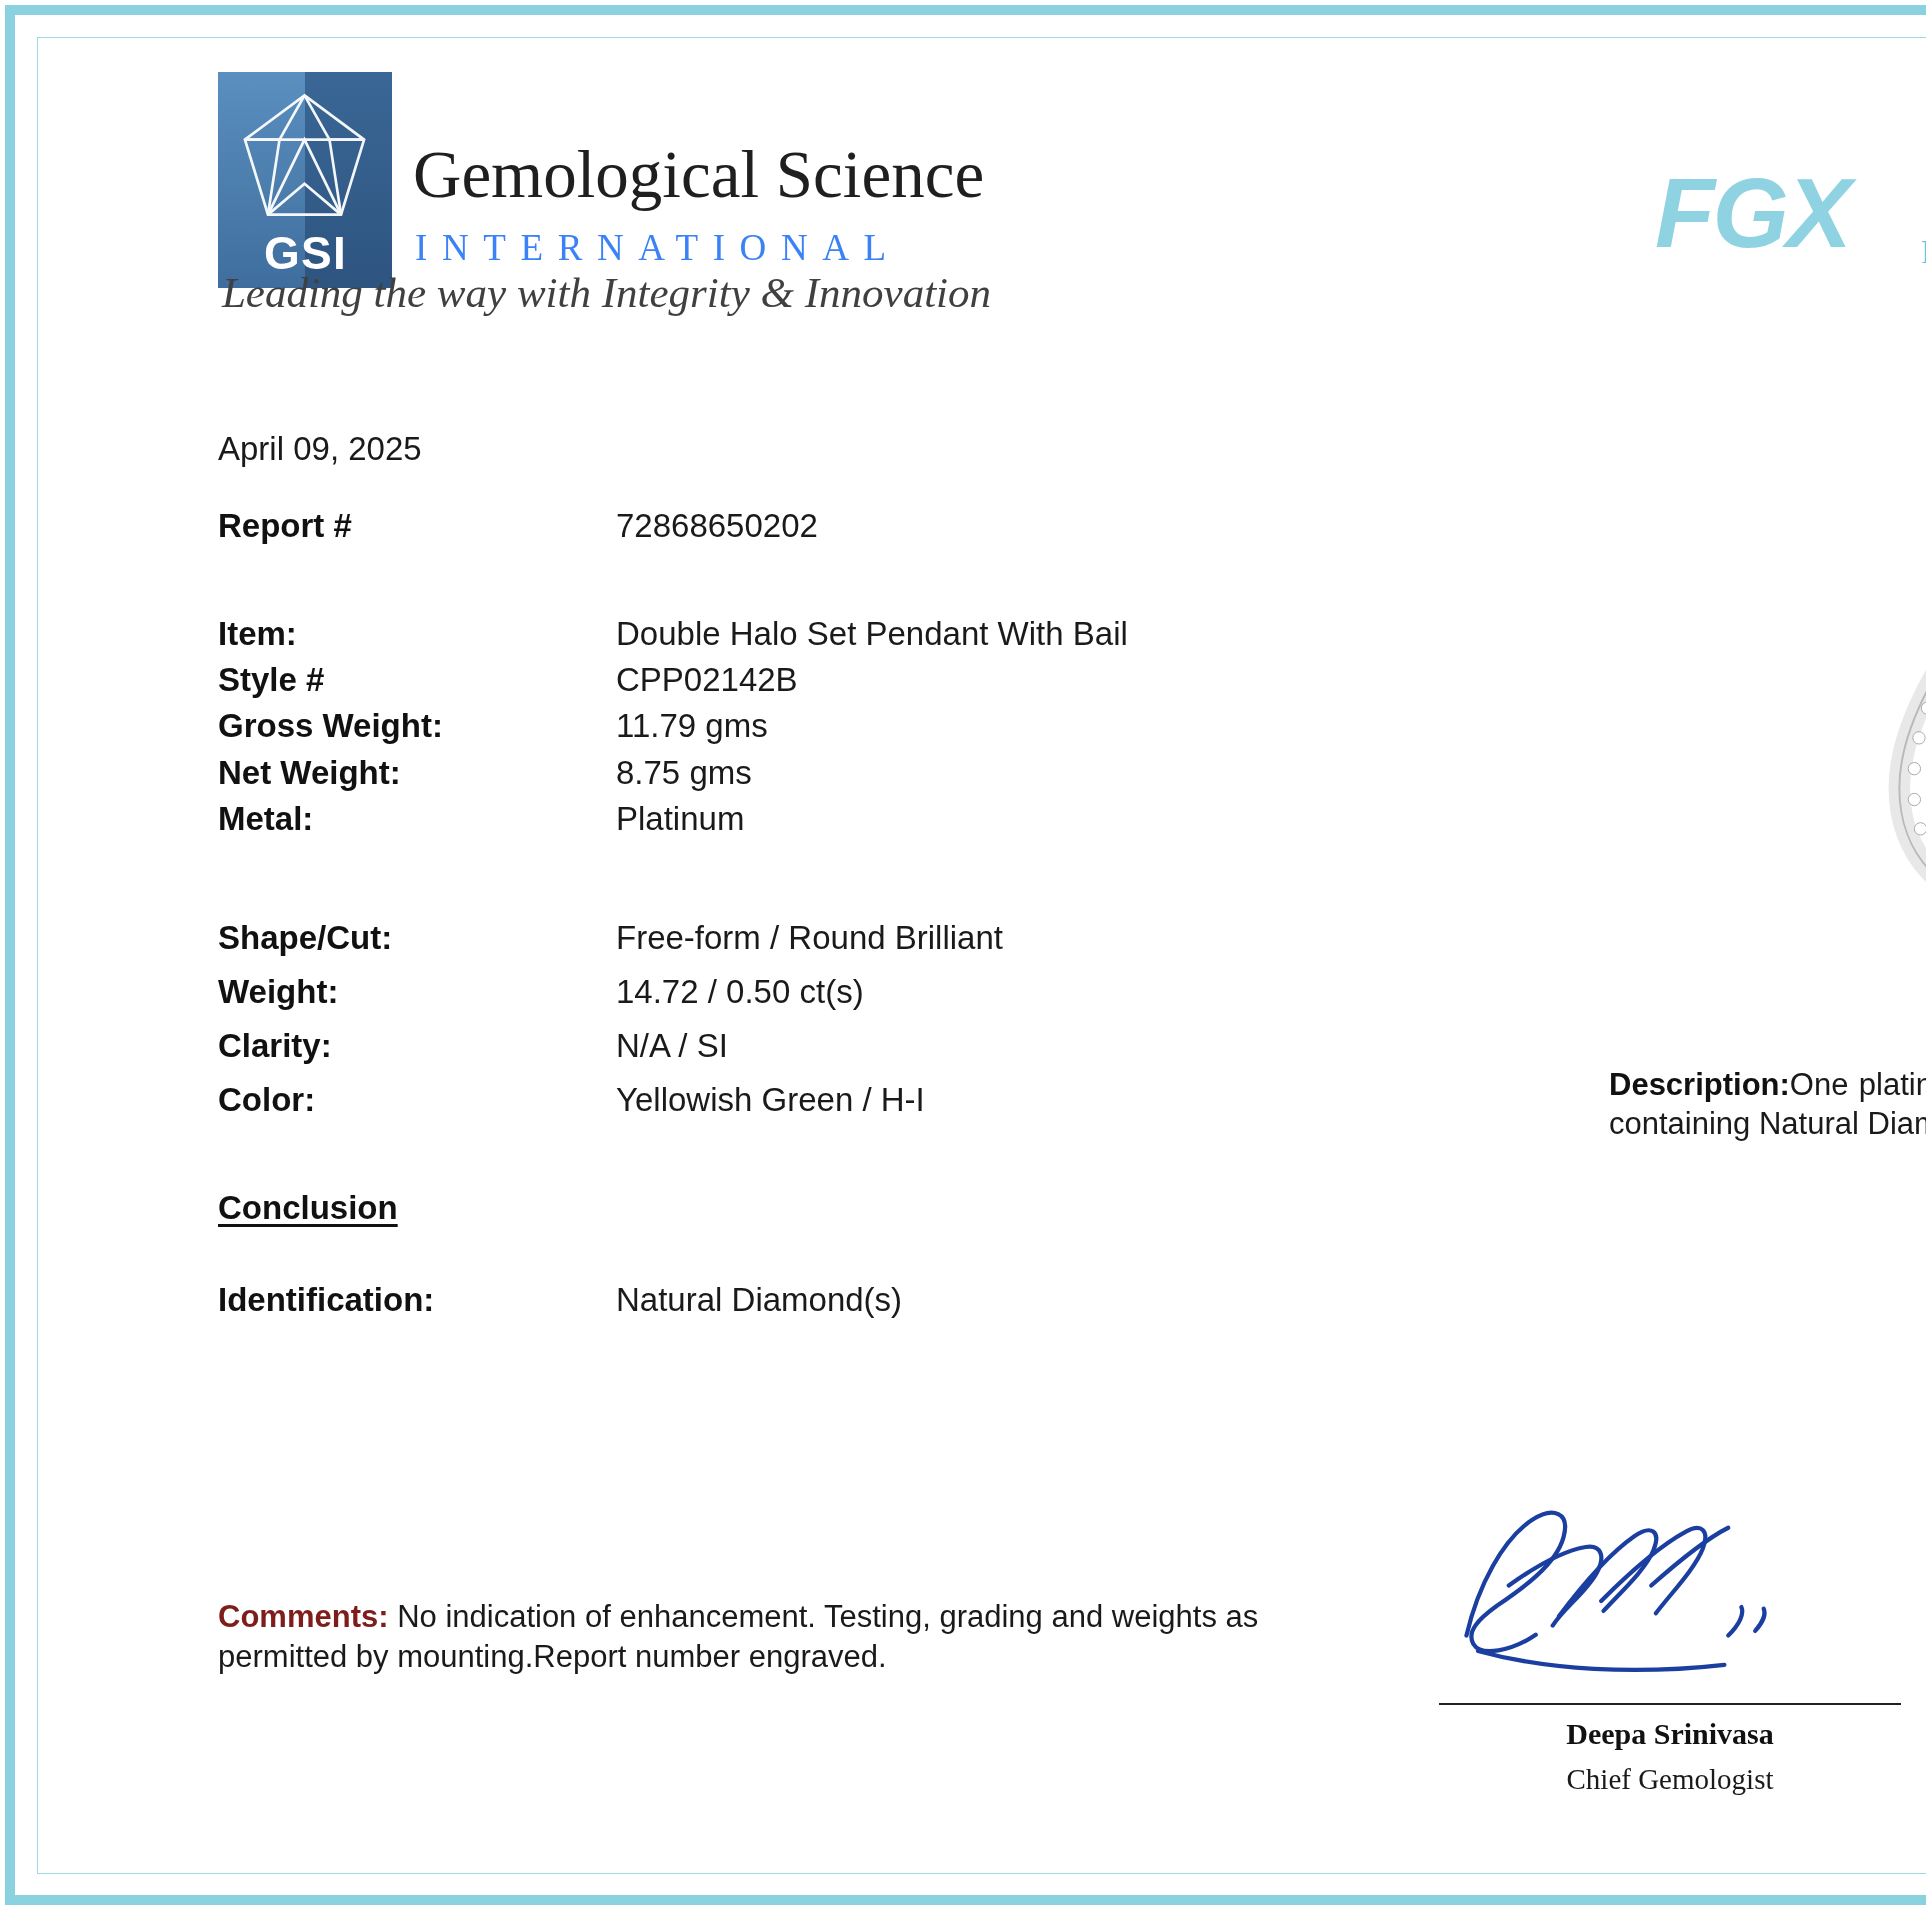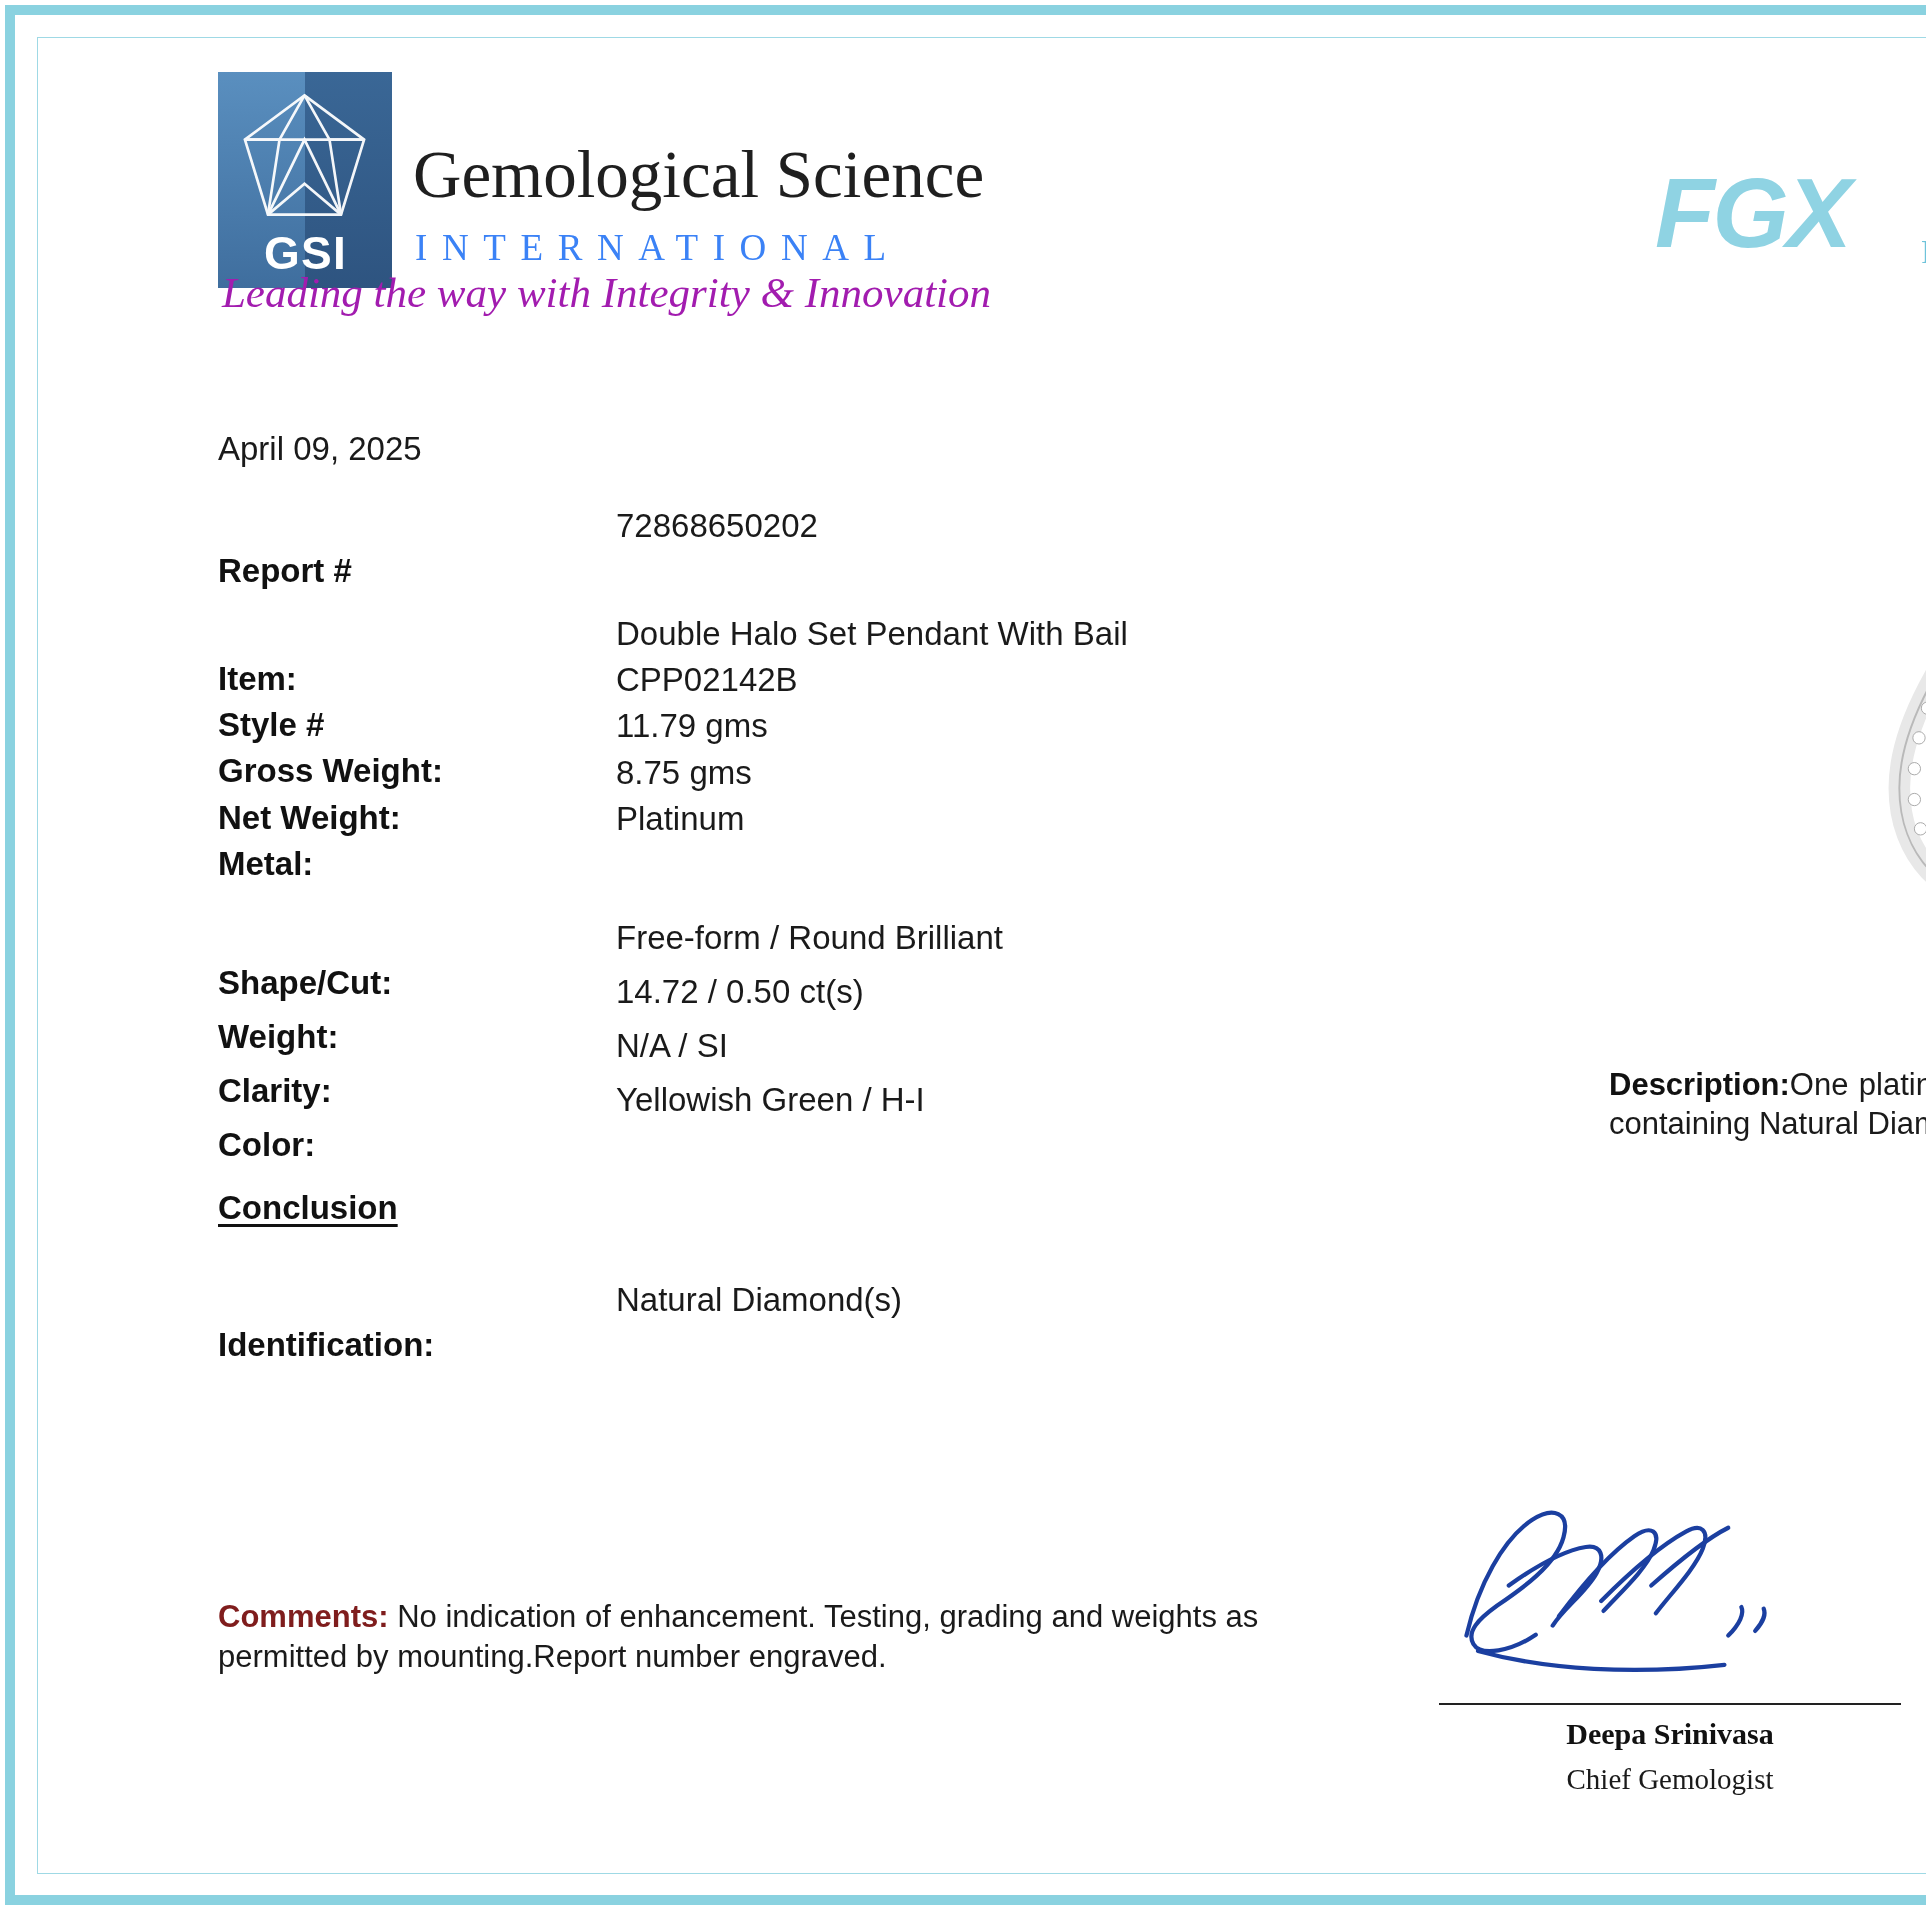--- a/index.html
+++ b/index.html
@@ -102,21 +102,21 @@
     font-family: "Liberation Serif", serif;
     letter-spacing: 14.6px;
     font-weight: normal;
     white-space: nowrap;
   }
   .gsi-tagline {
     position: absolute;
     left: 3.9px;
     top: 196px;
     font-size: 43px;
-    color: #a21caf;
+    color: #404040;
     font-family: "Liberation Serif", serif;
     font-style: italic;
     white-space: nowrap;
   }
 
   .fgx-block {
     position: absolute;
     left: 1618px;
     top: 127px;
     width: 925px;
@@ -150,21 +150,20 @@
     position: absolute;
     left: 181px;
     top: 393px;
     font-size: 33px;
     color: #1a1a1a;
   }
   .lbl {
     font-weight: bold;
     font-size: 33px;
     color: #111111;
-    margin-top: 45px;
   }
   .val {
     font-size: 33px;
     color: #1a1a1a;
     margin-left: 20px;
   }
   .field {
     position: absolute;
     left: 181px;
     width: 1156px;

